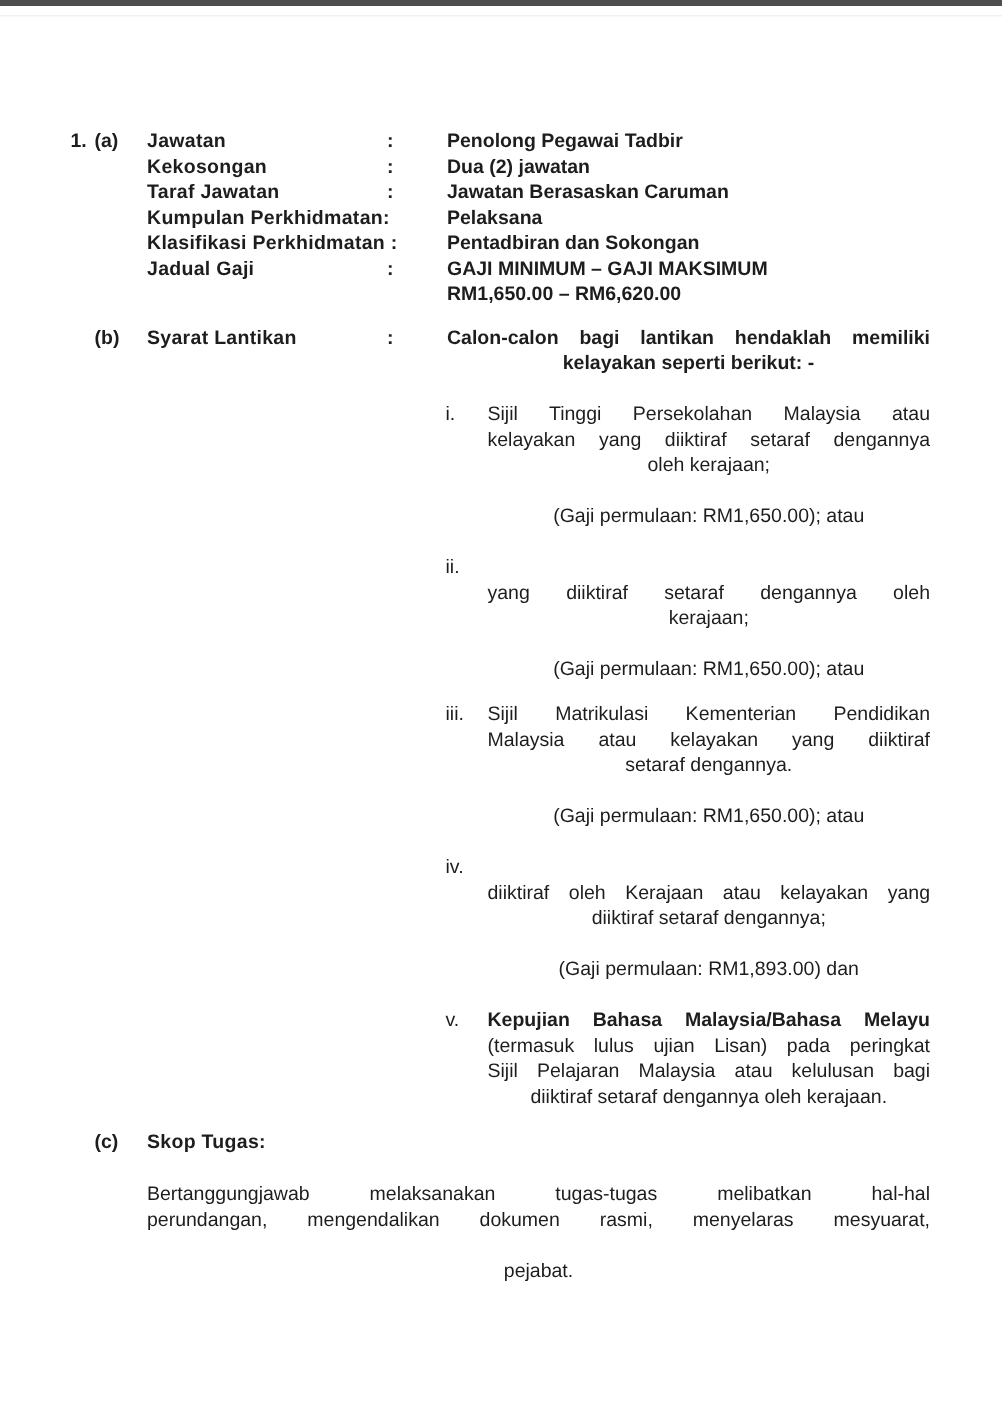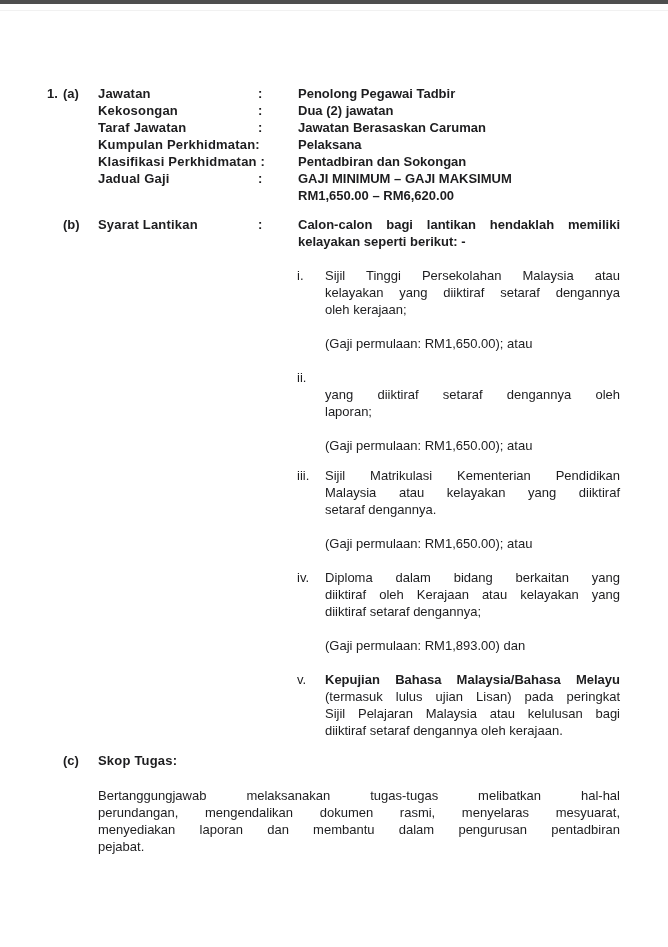--- a/index.html
+++ b/index.html
@@ -7,21 +7,21 @@
     width:668px; height:947px; background:#ffffff;
     font-family:"Liberation Sans", sans-serif; color:#1d1d1f;
   }
   .page { position:relative; width:668px; height:947px; background:#fff; overflow:hidden; }
   .topbar { position:absolute; top:0; left:0; width:668px; height:4px; background:#4e4e4e; }
   .topline { position:absolute; top:10px; left:0; width:668px; height:1px; background:#f1f1f1; }
 
   .t { position:absolute; font-size:13px; line-height:17px; white-space:nowrap; }
   .b { font-weight:bold; }
   .jl { position:absolute; font-size:13px; line-height:17px; text-align:justify; text-align-last:justify; }
-  .ll { position:absolute; font-size:13px; line-height:17px; text-align:left; }
+  .ll { position:absolute; font-size:13px; line-height:17px; text-align:center; }
 
   
   .c-num    { left:47px; }
   .c-letter { left:63px; }
   .c-label  { left:98px; letter-spacing:0.2px; }
   .c-colon  { left:258px; }
   .c-value  { left:298px; }
   .c-wide   { left:298px; width:322px; }
   .c-roman  { left:297px; width:26px; }
   .c-item   { left:325px; width:295px; }
@@ -67,41 +67,39 @@
   <div class="ll b c-wide" style="top:233px">kelayakan seperti berikut: -</div>
 
   <span class="t c-roman" style="top:267px">i.</span>
   <div class="jl c-item" style="top:267px">Sijil Tinggi Persekolahan Malaysia atau</div>
   <div class="jl c-item" style="top:284px">kelayakan yang diiktiraf setaraf dengannya</div>
   <div class="ll c-item" style="top:301px">oleh kerajaan;</div>
   <div class="ll c-item" style="top:335px">(Gaji permulaan: RM1,650.00); atau</div>
 
   <span class="t c-roman" style="top:369px">ii.</span>
   <div class="jl c-item" style="top:386px">yang diiktiraf setaraf dengannya oleh</div>
-  <div class="ll c-item" style="top:403px">laporan;</div>
+  <div class="ll c-item" style="top:403px">kerajaan;</div>
   <div class="ll c-item" style="top:437px">(Gaji permulaan: RM1,650.00); atau</div>
 
   <span class="t c-roman" style="top:467px">iii.</span>
   <div class="jl c-item" style="top:467px">Sijil Matrikulasi Kementerian Pendidikan</div>
   <div class="jl c-item" style="top:484px">Malaysia atau kelayakan yang diiktiraf</div>
   <div class="ll c-item" style="top:501px">setaraf dengannya.</div>
   <div class="ll c-item" style="top:535px">(Gaji permulaan: RM1,650.00); atau</div>
 
   <span class="t c-roman" style="top:569px">iv.</span>
-  <div class="jl c-item" style="top:569px">Diploma dalam bidang berkaitan yang</div>
   <div class="jl c-item" style="top:586px">diiktiraf oleh Kerajaan atau kelayakan yang</div>
   <div class="ll c-item" style="top:603px">diiktiraf setaraf dengannya;</div>
   <div class="ll c-item" style="top:637px">(Gaji permulaan: RM1,893.00) dan</div>
 
   <span class="t c-roman" style="top:671px">v.</span>
   <div class="jl c-item" style="top:688px">(termasuk lulus ujian Lisan) pada peringkat</div>
   <div class="jl b c-item" style="top:671px">Kepujian Bahasa Malaysia/Bahasa Melayu</div>
   <div class="jl c-item" style="top:705px">Sijil Pelajaran Malaysia atau kelulusan bagi</div>
   <div class="ll c-item" style="top:722px">diiktiraf setaraf dengannya oleh kerajaan.</div>
 
   <span class="t b c-letter" style="top:752px">(c)</span>
   <span class="t b c-label" style="top:752px">Skop Tugas:</span>
 
   <div class="jl c-para" style="top:787px">Bertanggungjawab melaksanakan tugas-tugas melibatkan hal-hal</div>
   <div class="jl c-para" style="top:804px">perundangan, mengendalikan dokumen rasmi, menyelaras mesyuarat,</div>
-  <div class="jl c-para" style="top:821px">menyediakan laporan dan membantu dalam pengurusan pentadbiran</div>
   <div class="ll c-para" style="top:838px">pejabat.</div>
 </div>
 
 </body></html>

